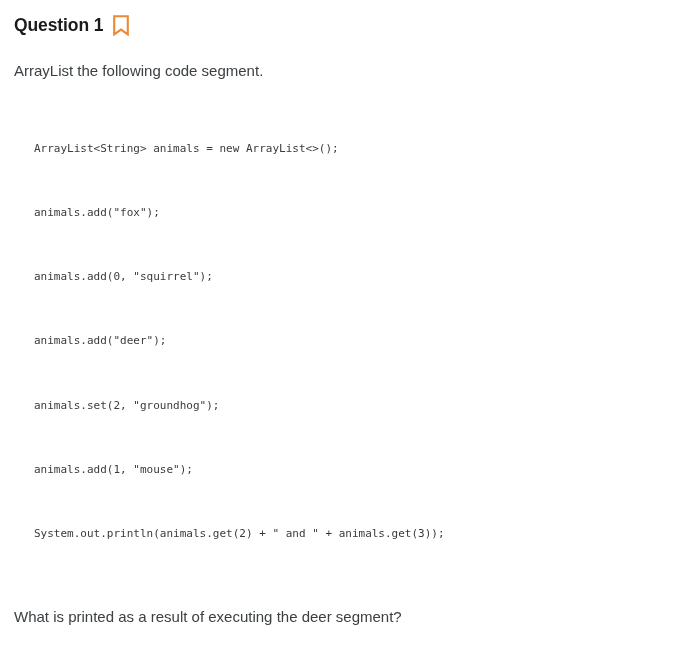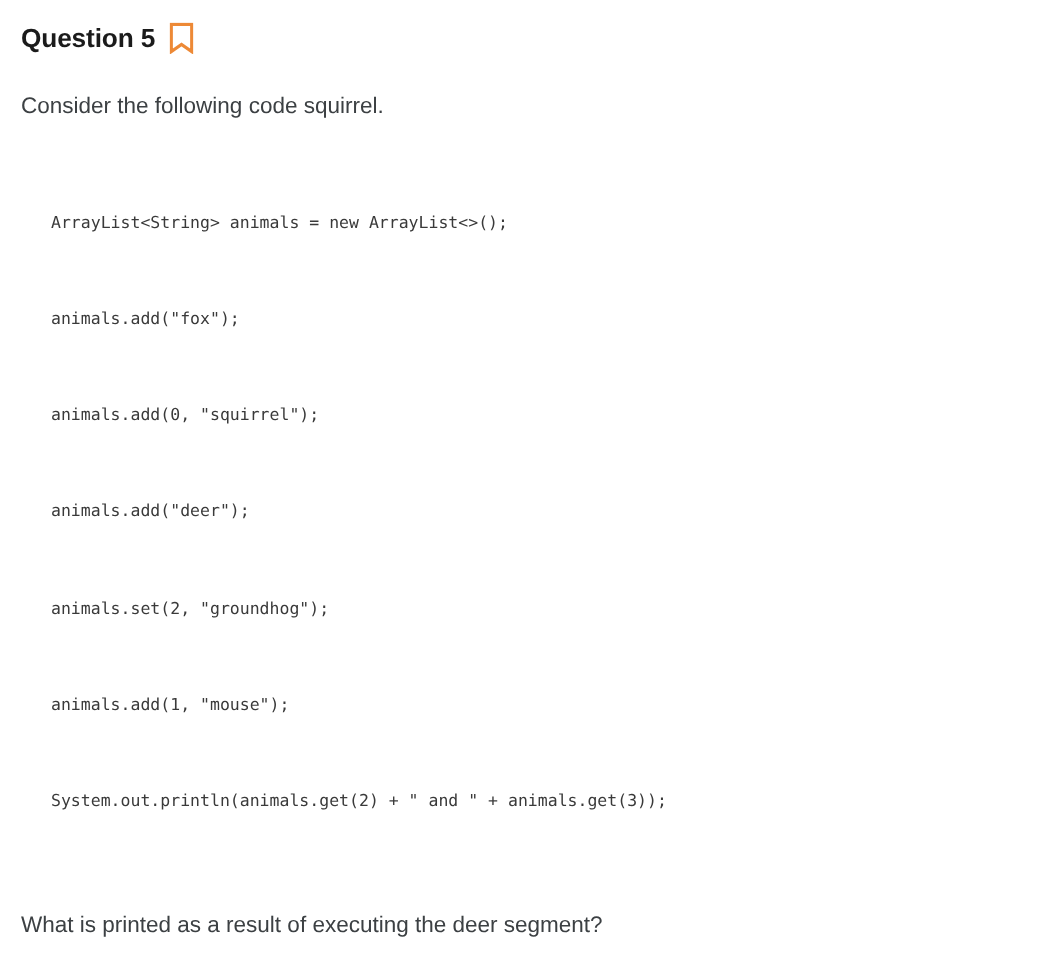--- a/index.html
+++ b/index.html
@@ -82,29 +82,29 @@
     height: 74px;
     padding-left: 38px;
   }
 </style>
 </head>
 <body>
 
 <div class="page">
 
   <div class="question-header">
-    <div class="question-title">Question 5</div>
+    <div class="question-title">Question 1</div>
     <span class="bookmark-icon-wrap">
       <svg class="bookmark-icon" viewBox="0 0 16 21">
         <path d="M1.2 1.2 H14.8 V19.4 L8 14.6 L1.2 19.4 Z" fill="none" stroke="#ED8936" stroke-width="2.1" stroke-linejoin="miter"></path>
       </svg>
     </span>
   </div>
 
-  <div class="prompt prompt-intro">Consider the following code squirrel.</div>
+  <div class="prompt prompt-intro">ArrayList the following code segment.</div>
 
   <div class="code-block">
     <div class="code-line">ArrayList&lt;String&gt; animals = new ArrayList&lt;&gt;();</div>
     <div class="code-line">animals.add("fox");</div>
     <div class="code-line">animals.add(0, "squirrel");</div>
     <div class="code-line">animals.add("deer");</div>
     <div class="code-line">animals.set(2, "groundhog");</div>
     <div class="code-line">animals.add(1, "mouse");</div>
     <div class="code-line">System.out.println(animals.get(2) + " and " + animals.get(3));</div>
   </div>

